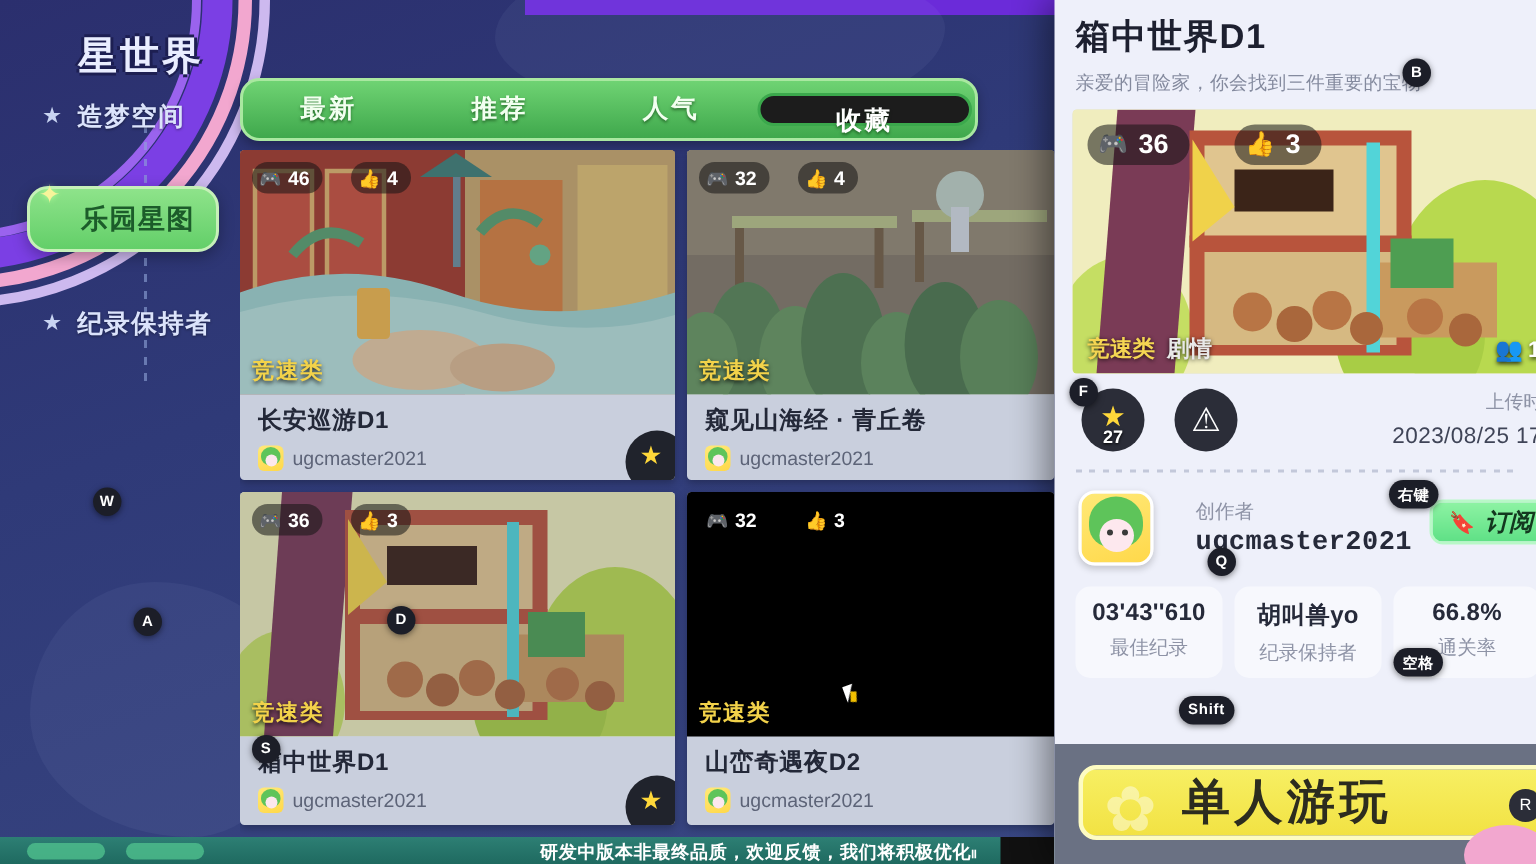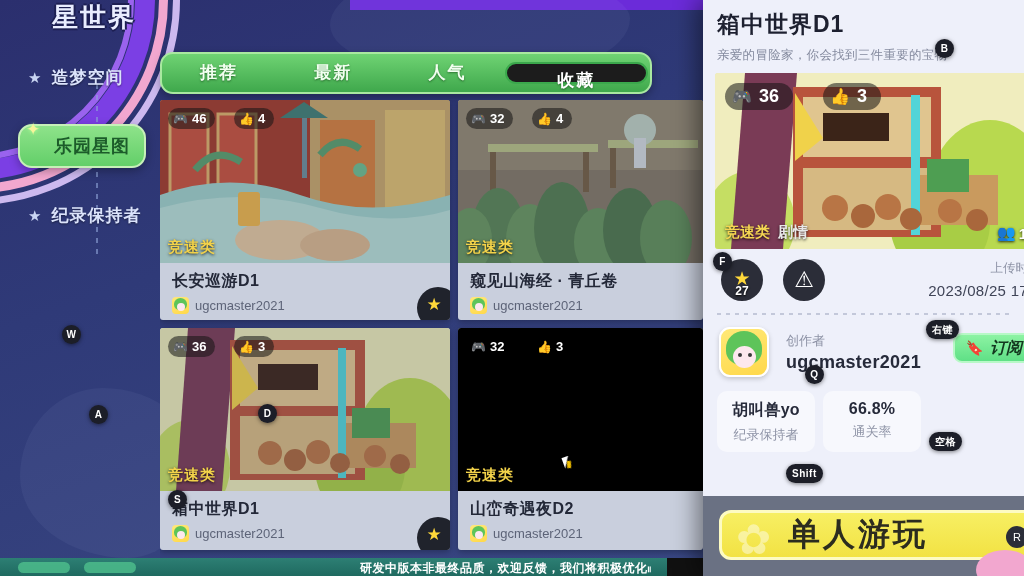--- a/index.html
+++ b/index.html
@@ -43,21 +43,21 @@
   .ghost {
     position: absolute; opacity: .055; pointer-events: none;
     background: #cfe0ff; border-radius: 42% 58% 48% 52% / 50% 44% 56% 50%;
   }
   .ghost-a { left: 330px; top: -30px; width: 300px; height: 110px; }
   .ghost-b { left: 20px; top: 388px; width: 180px; height: 170px;
              border-radius: 46% 54% 40% 60% / 52% 48% 52% 48%; }
 
   
   .brand {
-    position: absolute; left: 52px; top: 0;
+    position: absolute; left: 52px; top: 20px;
     font-size: 26px; font-weight: 700; color: #e9edff;
     letter-spacing: 2px;
     text-shadow: 0 2px 0 #1d1f52, 2px 0 0 #1d1f52, -2px 0 0 #1d1f52, 0 -2px 0 #1d1f52;
   }
   .nav {
     position: absolute; left: 14px; top: 58px; width: 150px;
   }
   .nav-dots {
     position: absolute; left: 82px; top: 26px; width: 2px; height: 170px;
     background: repeating-linear-gradient(to bottom, #8fa4d8 0 5px, transparent 5px 11px);
@@ -290,21 +290,21 @@
     background: #5ec45a;
   }
   .c-avatar::after {
     content: ""; position: absolute; left: 12px; top: 17px;
     width: 23px; height: 22px; border-radius: 50%;
     background: #fde8ee;
   }
   .c-eyes { position: absolute; left: 17px; top: 24px; width: 14px; height: 4px; z-index: 3; }
   .c-eyes i { position: absolute; width: 4px; height: 4px; border-radius: 50%; background: #3a3a3a; }
   .c-eyes i:nth-child(2) { left: 10px; }
-  .c-text { margin-left: 17px; }
+  .c-text { margin-left: 28px; font-family: Liberation Mono, monospace; }
   .c-label { font-size: 13px; color: #8e93a6; }
   .c-name { font-size: 18px; color: #262a3a; font-weight: 700; margin-top: 2px; letter-spacing: .3px; }
   .sub-btn {
     position: absolute; right: -12px; top: 6px;
     background: linear-gradient(180deg,#8df3a3 0%, #5fe086 100%);
     border-radius: 9px; height: 30px; padding: 0 12px;
     display: flex; align-items: center; gap: 6px;
     border: 2px solid #b8f8c7;
   }
   .sub-btn .bk { color: #13381f; font-size: 14px; }
@@ -388,22 +388,22 @@
       <span class="label">乐园星图</span>
     </div>
 
     <div class="nav-item">
       <span class="star">★</span>
       <span class="label">纪录保持者</span>
     </div>
   </div>
 
   <div class="tabbar">
+    <div class="tab">最新</div>
     <div class="tab">推荐</div>
-    <div class="tab">最新</div>
     <div class="tab">人气</div>
     <div class="tab active">收藏</div>
   </div>
 
   <div class="grid">
 
     <div class="card">
       <div class="thumb">
         <svg class="thumb-art" viewBox="0 0 290 163" preserveAspectRatio="none">
           <rect width="290" height="163" fill="#8c6a4f"></rect>
@@ -639,20 +639,24 @@
         <div class="c-name">ugcmaster2021</div>
       </div>
       <div class="sub-btn">
         <span class="bk">🔖</span>
         <span class="lb">订阅</span>
       </div>
     </div>
 
     <div class="stats-row">
       <div class="stat-box">
+        <div class="v">03'43''610</div>
+        <div class="k">最佳纪录</div>
+      </div>
+      <div class="stat-box">
         <div class="v">胡叫兽yo</div>
         <div class="k">纪录保持者</div>
       </div>
       <div class="stat-box">
         <div class="v">66.8%</div>
         <div class="k">通关率</div>
       </div>
     </div>
 
     <div class="play-bar">

